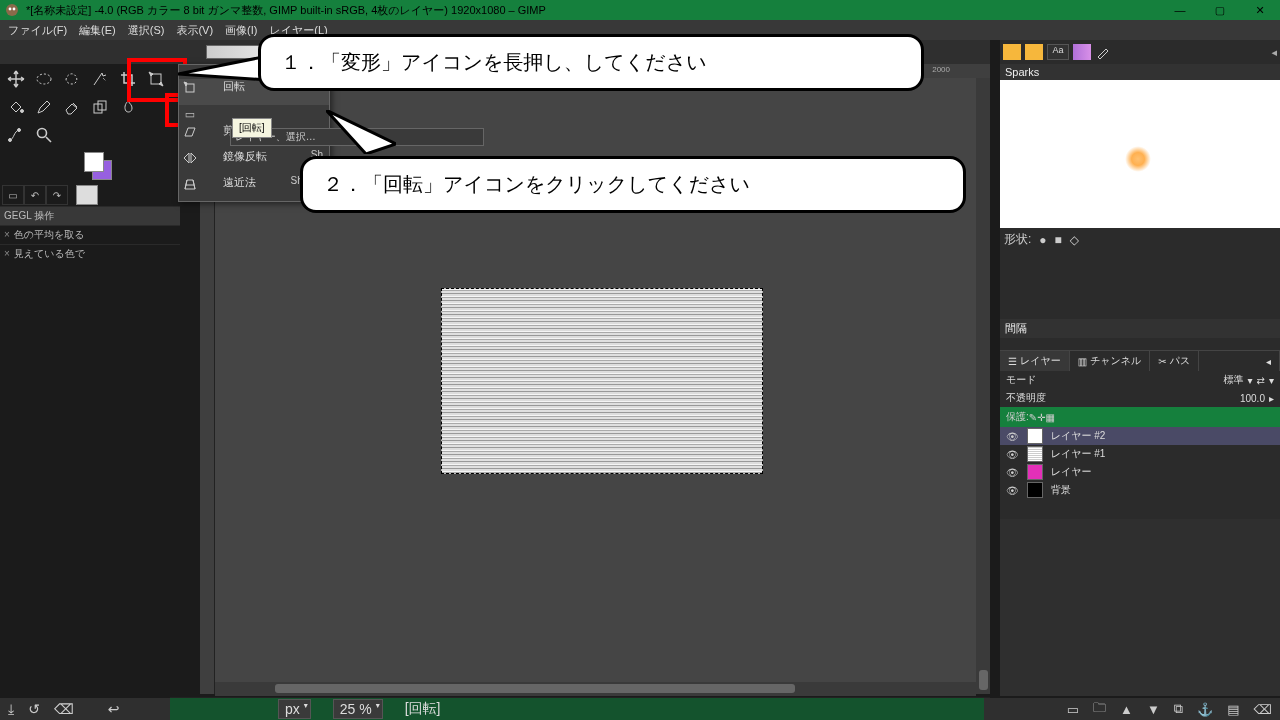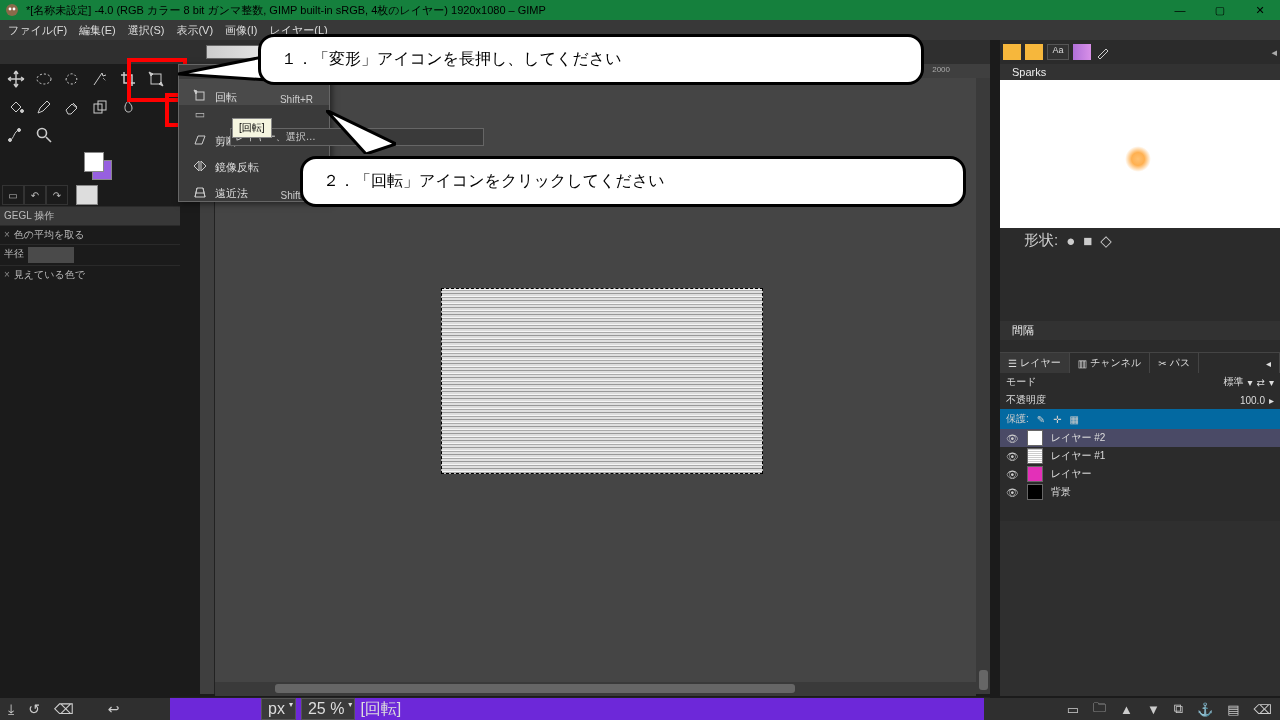--- a/index.html
+++ b/index.html
@@ -23,52 +23,52 @@
 .x-mark{color:#888;margin-right:4px}
 .opticons{display:flex;gap:0;padding:1px 2px;align-items:center}
 .opticon{width:20px;height:18px;display:flex;align-items:center;justify-content:center;color:#bbb;border:1px solid #333;font-size:10px}
 .inputsmall{background:#4a4a4a;color:#ddd;font-size:10px;padding:1px 3px;height:14px;border:none;width:40px}
 .ruler-h{position:absolute;left:215px;right:290px;top:64px;height:14px;background:#3f3f3f;border-bottom:1px solid #222;overflow:hidden}
 .ruler-v{position:absolute;left:200px;top:78px;bottom:26px;width:14px;background:#3f3f3f;border-right:1px solid #222;overflow:hidden}
 .canvasinner{position:absolute;left:215px;top:78px;right:290px;bottom:26px;background:#454545}
 .imagebox{position:absolute;left:226px;top:210px;width:320px;height:184px;background:#bbb;border:1px dashed #000}
 .stripes{width:100%;height:100%;background:repeating-linear-gradient(180deg,#f5f5f5 0px,#f5f5f5 1px,#aaa 1px,#aaa 2px,#e0e0e0 2px,#e0e0e0 4px,#999 4px,#999 5px,#ddd 5px,#ddd 7px)}
 .dropdown{position:absolute;left:178px;top:64px;width:150px;background:#3a3a3a;border:1px solid #666;box-shadow:2px 2px 6px rgba(0,0,0,.5);z-index:20}
-.ddrow{display:flex;align-items:flex-end;height:26px;padding:0 12px;gap:6px;font-size:11px;color:#ddd}
+.ddrow{display:flex;align-items:flex-start;height:26px;padding:0 2px;gap:24px;font-size:11px;color:#ddd}
 .ddrow.hover{background:#4a4a4a}
 .ddicon{width:18px;height:18px;display:flex;align-items:center;justify-content:center;color:#bbb}
 .ddlabel{flex:1}
 .ddshort{color:#ccc;font-size:10px;padding-right:4px}
 .tooltip{position:absolute;left:232px;top:118px;padding:2px 6px;background:#f5f5e0;color:#000;border:1px solid #888;font-size:10px;z-index:25}
-.callout{position:absolute;background:#fff;color:#000;border:3px solid #000;border-radius:16px;padding:12px 20px;font-size:16px;z-index:30}
+.callout{position:absolute;background:#fff;color:#000;border:3px solid #000;border-radius:16px;padding:12px 20px;font-size:20px;z-index:30}
 .rightcol{position:absolute;right:0;top:40px;width:280px;bottom:24px;background:#2f2f2f}
 .rc-tabs{display:flex;gap:4px;padding:3px;background:#2b2b2b;height:18px;align-items:center}
 .rc-tab{width:18px;height:16px}
 .rc-text-tab{background:#323232;color:#ddd;border:1px solid #555;width:20px;height:14px;font-size:9px;text-align:center}
-.panel-title{background:#323232;padding:2px 12px;font-size:11px;color:#eee}
+.panel-title{background:#323232;padding:2px 5px;font-size:11px;color:#eee}
 .preview{background:#fff;height:148px;width:100%;position:relative}
 .spark{position:absolute;left:125px;top:66px;width:26px;height:26px;border-radius:50%;background:radial-gradient(circle,#ffc070 0%,#ffb050 35%,rgba(255,220,180,0) 70%)}
-.shaperow{display:flex;gap:8px;padding:3px 24px;background:#2b2b2b;font-size:15px;align-items:center;color:#ccc}
+.shaperow{display:flex;gap:8px;padding:3px 4px;background:#2b2b2b;font-size:12px;align-items:center;color:#ccc}
 .smallpanel{background:#2b2b2b;padding:2px 6px;font-size:10px;color:#666;line-height:16px}
 .layertabs{display:flex;background:#2b2b2b;border-top:1px solid #444}
 .layertab{padding:3px 8px;font-size:10px;display:flex;align-items:center;gap:3px;color:#ddd;border-right:1px solid #444}
 .layertab.active{background:#383838}
 .moderow{background:#2b2b2b;padding:2px 6px;font-size:10px;display:flex;align-items:center}
 .modeselect{flex:1}
 .modeval{color:#ddd}
-.protectrow{display:flex;gap:8px;padding:3px 6px;background:#0369a1;font-size:10px;color:#ccc;align-items:center}
+.protectrow{display:flex;gap:0;padding:3px 6px;background:#15803d;font-size:10px;color:#ccc;align-items:center}
 .layerlist{background:#2b2b2b;height:92px}
 .layerrow{display:flex;align-items:center;height:18px;gap:8px;padding:0 6px;font-size:10px;color:#ddd}
 .layerrow.active{background:#4a4a66}
 .eye{color:#ccc}
 .thumb{width:14px;height:14px;background:#fff;border:1px solid #666}
 .thumb.pink{background:#e330b8}
 .thumb.black{background:#000}
 .thumb.stripe{background:repeating-linear-gradient(180deg,#ccc 0,#ccc 1px,#fff 1px,#fff 2px)}
-.bottombar{position:absolute;left:170px;right:290px;bottom:0;height:22px;background:#6d28d9;border-top:1px solid #222;display:flex;align-items:center;gap:5px;padding:0 6px;font-size:16px}
+.bottombar{position:absolute;left:170px;right:290px;bottom:0;height:22px;background:#14532d;border-top:1px solid #222;display:flex;align-items:center;gap:22px;padding:0 6px;font-size:14px}
 .bottomleft{position:absolute;left:0;bottom:0;width:170px;height:22px;background:#2f2f2f;display:flex;align-items:center;gap:14px;padding:0 8px;font-size:14px;color:#ccc}
 .bottomright{position:absolute;right:0;bottom:0;width:280px;height:22px;background:#2f2f2f;display:flex;align-items:center;justify-content:flex-end;gap:14px;padding:0 8px;font-size:13px;color:#ccc}
 .selbox{background:#3a3a3a;border:1px solid #555;padding:1px 10px 1px 6px;position:relative}
 .selbox:after{content:"▾";position:absolute;right:2px;top:1px;font-size:8px}
 .topgrad{position:absolute;top:40px;left:0;right:290px;height:24px;background:#2f2f2f;display:flex;align-items:center}
 .gradbox{margin-left:206px;width:80px;height:12px;background:linear-gradient(90deg,#ccc,#eee);border:1px solid #666}
 .rulernum{position:absolute;color:#aaa;font-size:8px}
 .scrollv{position:absolute;right:290px;top:78px;bottom:26px;width:14px;background:#3a3a3a}
 .scrollh{position:absolute;left:215px;right:304px;bottom:24px;height:14px;background:#3a3a3a}
 .sc-track{position:absolute;background:#666;border-radius:3px}
@@ -202,24 +202,20 @@
 
 <div class="tooloptions">
   <div class="opticons">
     <div class="opticon">▭</div>
     <div class="opticon">↶</div>
     <div class="opticon">↷</div>
     <div class="opticon" style="margin-left:8px;background:#ddd;border-color:#888"></div>
   </div>
   <div class="optrow" style="background:#383838">GEGL 操作</div>
   <div class="optrow"><span class="x-mark">×</span><span>色の平均を取る</span></div>
-  <div class="optrow" style="display:flex;gap:4px">
-    <span>半径</span>
-    <input class="inputsmall" value="" style="">
-  </div>
   <div class="optrow"><span class="x-mark">×</span><span>見えている色で</span></div>
 </div>
 
 <div class="ruler-h">
   <span class="rulernum" style="right:40px;top:1px">2000</span>
 </div>
 <div class="ruler-v"></div>
 
 <div class="canvasinner">
   <div class="imagebox">

